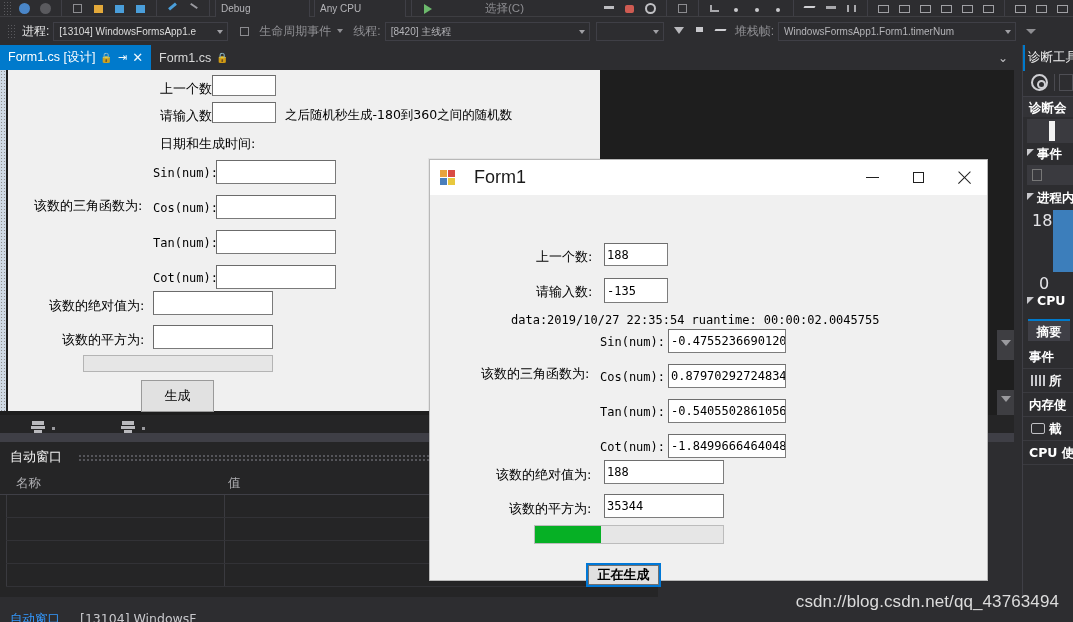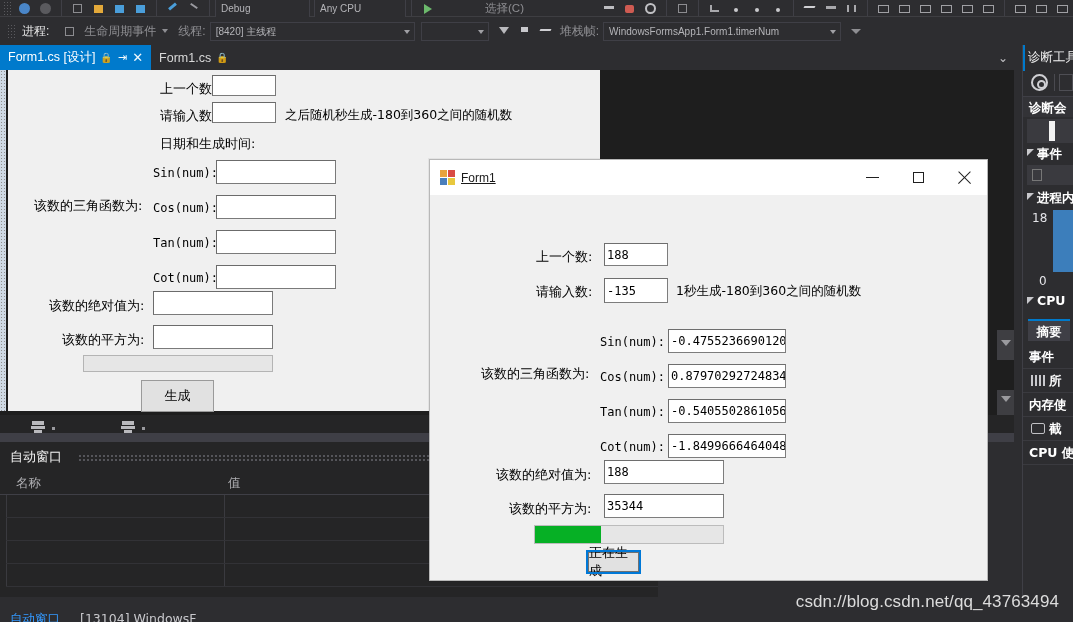--- a/index.html
+++ b/index.html
@@ -220,21 +220,21 @@
   }
   .diag-hdr-bg { position:absolute; left:0; width:51px; height:20px; background:#333337; }
   .tri-open {
     position:absolute; width:0; height:0;
     border-left:7px solid #c8c8cc; border-bottom:7px solid transparent; border-top:0;
     transform: rotate(0deg);
   }
   .diag-track { position:absolute; background:#3a3a3f; }
   .diag-white { position:absolute; background:#f2f2f2; }
   .diag-blue { position:absolute; background:#3c7ebb; }
-  .diag-num { position:absolute; font-size:12px; color:#e4e4e8; font-family:"DejaVu Sans","Liberation Sans",sans-serif; }
+  .diag-num { position:absolute; font-size:16px; color:#e4e4e8; font-family:"DejaVu Sans","Liberation Sans",sans-serif; }
   .diag-tabbtn {
     position:absolute; left:5px; width:42px; height:22px; background:#3f3f46;
     color:#ffffff; font-size:12.5px; font-weight:bold; text-align:center; line-height:21px;
     font-family:"DejaVu Sans","Liberation Sans",sans-serif;
     border-top:2px solid #007acc;
   }
   .diag-item {
     position:absolute; left:0; width:51px; height:24px;
     border-bottom:1px solid #3a3a3f; color:#ffffff; font-size:12.5px; font-weight:bold;
     font-family:"DejaVu Sans","Liberation Sans",sans-serif; white-space:nowrap;
@@ -254,23 +254,22 @@
   .f1-title {
     position: absolute; left: 0; top: 0; width: 100%; height: 35px;
     background: #ffffff; display: flex; align-items: center;
   }
   .f1-ico { width: 16px; height: 16px; margin-left: 10px; position: relative; }
   .f1-ico .q1 { position:absolute; left:0; top:0; width:7px; height:7px; background:#e8a33d; }
   .f1-ico .q2 { position:absolute; left:8px; top:0; width:7px; height:7px; background:#d94b43; }
   .f1-ico .q3 { position:absolute; left:0; top:8px; width:7px; height:7px; background:#4a7ebb; }
   .f1-ico .q4 { position:absolute; left:8px; top:8px; width:7px; height:7px; background:#e8c83d; }
   .f1-caption {
-    margin-left: 5px; font-size: 12px; color: #1a1a1a;
+    margin-left: 18px; font-size: 18px; color: #1a1a1a;
     font-family: "Liberation Sans", sans-serif;
-    text-decoration: underline;
   }
   .f1-wbtn {
     position: absolute; top: 0; width: 46px; height: 35px;
     display: flex; align-items: center; justify-content: center; color: #202020;
   }
   .f1-wbtn .min { width: 13px; height: 1px; background: #202020; }
   .f1-wbtn .max { width: 11px; height: 11px; border: 1px solid #202020; }
   .f1-wbtn .cl1, .f1-wbtn .cl2 { position: absolute; width: 17px; height: 1.3px; background: #202020; }
   .f1-wbtn .cl1 { transform: rotate(45deg); }
   .f1-wbtn .cl2 { transform: rotate(-45deg); }
@@ -407,20 +406,24 @@
         <span class="g-table"></span>
       </div>
     <div class="tb-ico">
         <span class="g-table"></span>
       </div>
   </div>
 
   <div class="toolbar-row2">
     <div class="tb-grip"></div>
     <span class="tb-label" style="color:#e6e6e6;">进程:</span>
+    <div class="tb-combo on" style="width:175px;">
+      <span>[13104] WindowsFormsApp1.e</span>
+      <span class="caret"></span>
+    </div>
     <div class="tb-ico" style="margin-left:8px;">
         <span class="g-bracket"></span>
       </div>
     <span class="tb-label dim">生命周期事件</span>
     <span class="caret" style="position:relative;display:inline-block;width:0;height:0;margin:0 6px 0 2px;border-left:3.5px solid transparent;border-right:3.5px solid transparent;border-top:4px solid #8e8e92;"></span>
     <span class="tb-label dim">线程:</span>
     <div class="tb-combo" style="width:205px;">
       <span>[8420] 主线程</span>
       <span class="caret"></span>
     </div>
@@ -577,22 +580,22 @@
         </span>
     </div>
 
     <div class="f1-body">
 
       <span class="f1-lbl" style="left:106px;top:53px;">上一个数:</span>
       <span class="f1-input" style="left:174px;top:48px;width:64px;height:23px;">188</span>
 
       <span class="f1-lbl" style="left:106px;top:88px;">请输入数:</span>
       <span class="f1-input" style="left:174px;top:83px;width:64px;height:25px;">-135</span>
-      <span class="f1-lbl" style="left:246px;top:88px;font-size:12.5px;">1秒生成-180到360之间的随机数</span>
-
+
+      <span class="f1-mono" style="left:81px;top:118px;">data:2019/10/27 22:35:54 ruantime: 00:00:02.0045755</span>
 
       <span class="f1-lbl" style="left:51px;top:170px;">该数的三角函数为:</span>
 
       <span class="f1-mono" style="left:170px;top:140px;">Sin(num):</span>
       <span class="f1-input" style="left:238px;top:134px;width:118px;height:24px;">-0.475523669012058</span>
 
       <span class="f1-mono" style="left:170px;top:175px;">Cos(num):</span>
       <span class="f1-input" style="left:238px;top:169px;width:118px;height:24px;">0.879702927248347</span>
 
       <span class="f1-mono" style="left:170px;top:210px;">Tan(num):</span>
@@ -604,21 +607,21 @@
       <span class="f1-lbl" style="left:66px;top:271px;">该数的绝对值为:</span>
       <span class="f1-input" style="left:174px;top:265px;width:120px;height:24px;">188</span>
 
       <span class="f1-lbl" style="left:79px;top:305px;">该数的平方为:</span>
       <span class="f1-input" style="left:174px;top:299px;width:120px;height:24px;">35344</span>
 
       <div class="f1-progress" style="left:104px;top:330px;width:190px;height:19px;">
         <div class="fill" id="pb-fill" style="width: 35%; background: rgb(6, 176, 37);"></div>
       </div>
 
-      <div class="f1-button" style="left:158px;top:357px;width:51px;height:20px;">正在生成</div>
+      <div class="f1-button" style="left:158px;top:370px;width:71px;height:20px;font-weight:bold;">正在生成</div>
     </div>
   </div>
 
   <div class="diag">
     <div class="diag-accent"></div>
     <div class="diag-title">诊断工具</div>
 
     <div class="diag-toolbar">
       <span class="gear"></span>
       <span class="diag-tb-sep"></span>

